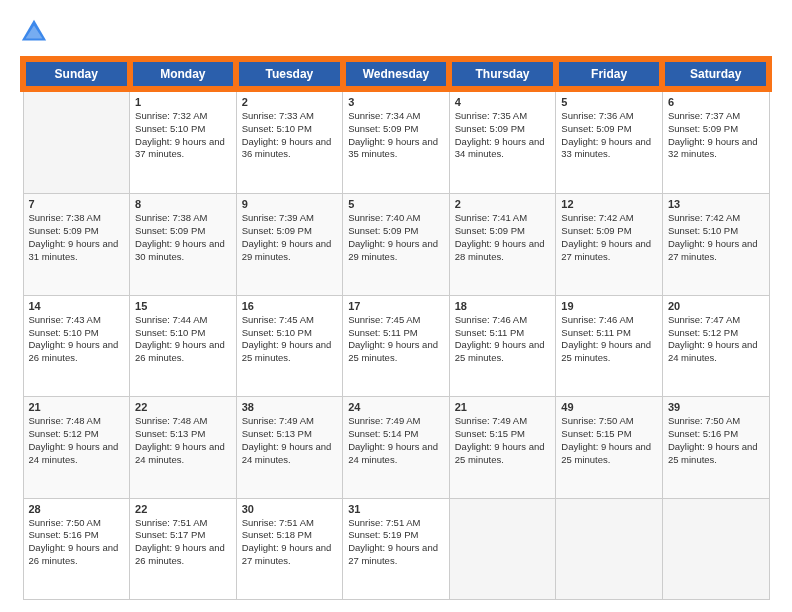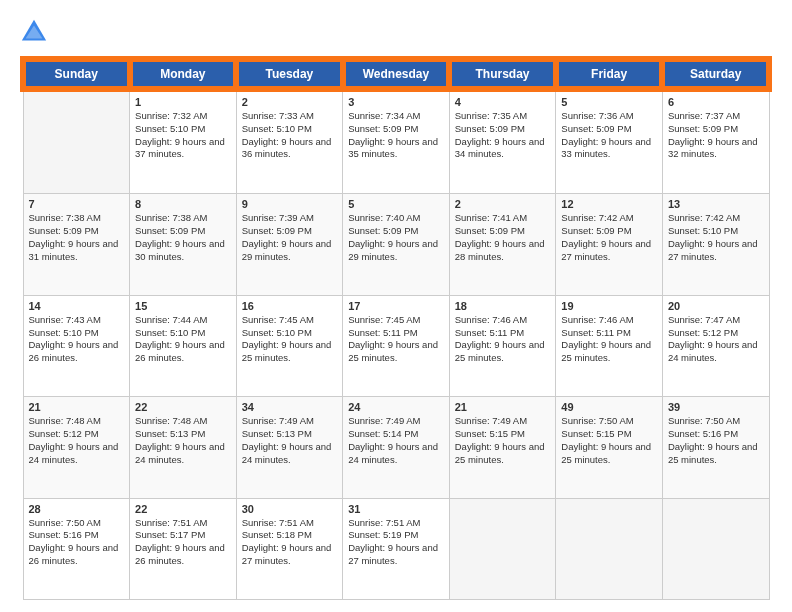--- a/index.html
+++ b/index.html
@@ -226,21 +226,21 @@
         <tr>
           <td>
             <span class="day-num">21</span>
             <div class="day-content">Sunrise: 7:48 AM<br>Sunset: 5:12 PM<br>Daylight: 9 hours and 24 minutes.</div>
           </td>
           <td>
             <span class="day-num">22</span>
             <div class="day-content">Sunrise: 7:48 AM<br>Sunset: 5:13 PM<br>Daylight: 9 hours and 24 minutes.</div>
           </td>
           <td>
-            <span class="day-num">34</span>
+            <span class="day-num">38</span>
             <div class="day-content">Sunrise: 7:49 AM<br>Sunset: 5:13 PM<br>Daylight: 9 hours and 24 minutes.</div>
           </td>
           <td>
             <span class="day-num">24</span>
             <div class="day-content">Sunrise: 7:49 AM<br>Sunset: 5:14 PM<br>Daylight: 9 hours and 24 minutes.</div>
           </td>
           <td>
             <span class="day-num">21</span>
             <div class="day-content">Sunrise: 7:49 AM<br>Sunset: 5:15 PM<br>Daylight: 9 hours and 25 minutes.</div>
           </td>

